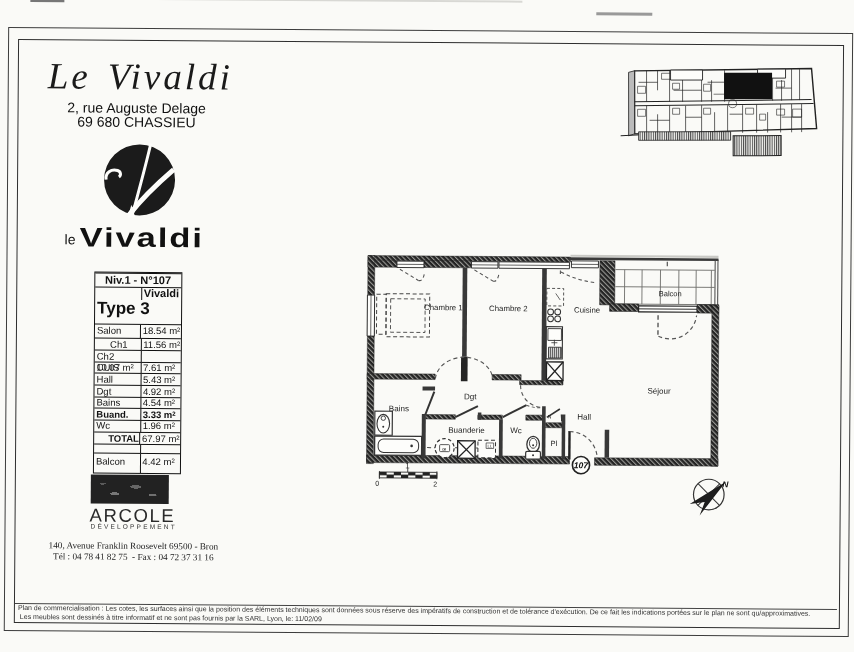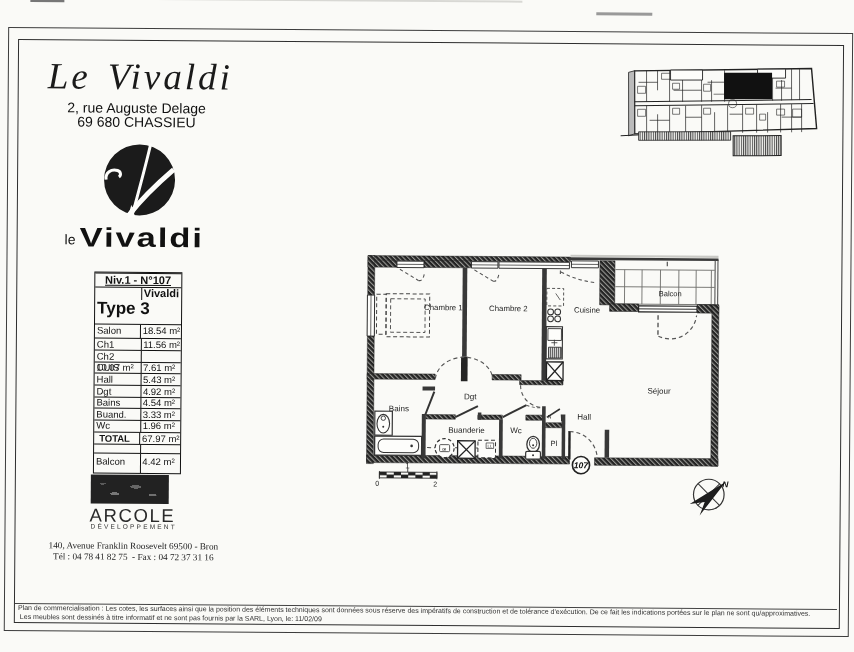--- a/index.html
+++ b/index.html
@@ -47,35 +47,35 @@
 <div class="abs" id="tbl" style="left:94px;top:274px;width:87.5px;border:1.8px solid #111;font-size:9.5px;color:#111;line-height:1;box-sizing:border-box;">
   <style>
     #tbl .r{display:flex;border-top:1.1px solid #111;box-sizing:border-box;}
     #tbl .r:first-child{border-top:none;}
     #tbl .c1{width:46.9px;border-right:1.1px solid #111;padding:1.5px 0 0 2px;box-sizing:border-box;white-space:nowrap;}
     #tbl .c2{flex:1;padding:1.5px 0 0 1.5px;white-space:nowrap;overflow:visible;}
     #tbl .h{font-weight:bold;text-align:center;}
     #tbl sup{font-size:6px;vertical-align:2.5px;}
   </style>
 
-  <div class="r" style="height:13.9px;text-decoration:underline;">
+  <div class="r" style="height:13.9px;">
           <div class="h" style="width:100%;padding-top:2px;font-size:11px;">Niv.1 - N°107</div>
         </div>
 
   <div class="r" style="height:13.5px;">
           <div class="c1 h" style="font-size:17px;padding-top:12px;">Type 3</div>
           <div class="c2 h" style="font-size:11px;padding-top:1.5px;padding-left:0;">Vivaldi</div>
         </div>
 
   <div class="r" style="height:13.8px;margin-top:24px;">
           <div class="c1">Salon</div>
           <div class="c2">18.54 m<sup>2</sup></div>
         </div>
 
-  <div class="r" style="height:11.9px;">
+  <div class="r" style="height:11.9px;text-align:center;">
           <div class="c1">Ch1</div>
           <div class="c2">11.56 m<sup>2</sup></div>
         </div>
 
   <div class="r" style="height:11.7px;flex-direction:column;">
           <div class="c1">Ch2</div>
           <div class="c2">10.07 m<sup>2</sup></div>
         </div>
 
   <div class="r" style="height:11.6px;">
@@ -91,32 +91,32 @@
   <div class="r" style="height:11.6px;">
           <div class="c1">Dgt</div>
           <div class="c2">4.92 m<sup>2</sup></div>
         </div>
 
   <div class="r" style="height:11.7px;">
           <div class="c1">Bains</div>
           <div class="c2">4.54 m<sup>2</sup></div>
         </div>
 
-  <div class="r" style="height:11.6px;">
+  <div class="r" style="height:11.6px;font-weight:bold;">
           <div class="c1">Buand.</div>
           <div class="c2">3.33 m<sup>2</sup></div>
         </div>
 
   <div class="r" style="height:11.7px;">
           <div class="c1">Wc</div>
           <div class="c2">1.96 m<sup>2</sup></div>
         </div>
 
   <div class="r" style="height:12.5px;">
-          <div class="c1" style="font-weight:bold;padding-left:5px;padding-top:2px;">TOTAL</div>
+          <div class="c1" style="font-weight:bold;padding-left:14px;padding-top:2px;">TOTAL</div>
           <div class="c2" style="padding-top:2px;">67.97 m<sup>2</sup></div>
         </div>
 
   <div class="r" style="height:9.3px;">
           <div class="c1"></div>
           <div class="c2"></div>
         </div>
 
   <div class="r" style="height:19.2px;">
           <div class="c1" style="padding-top:4px;">Balcon</div>

